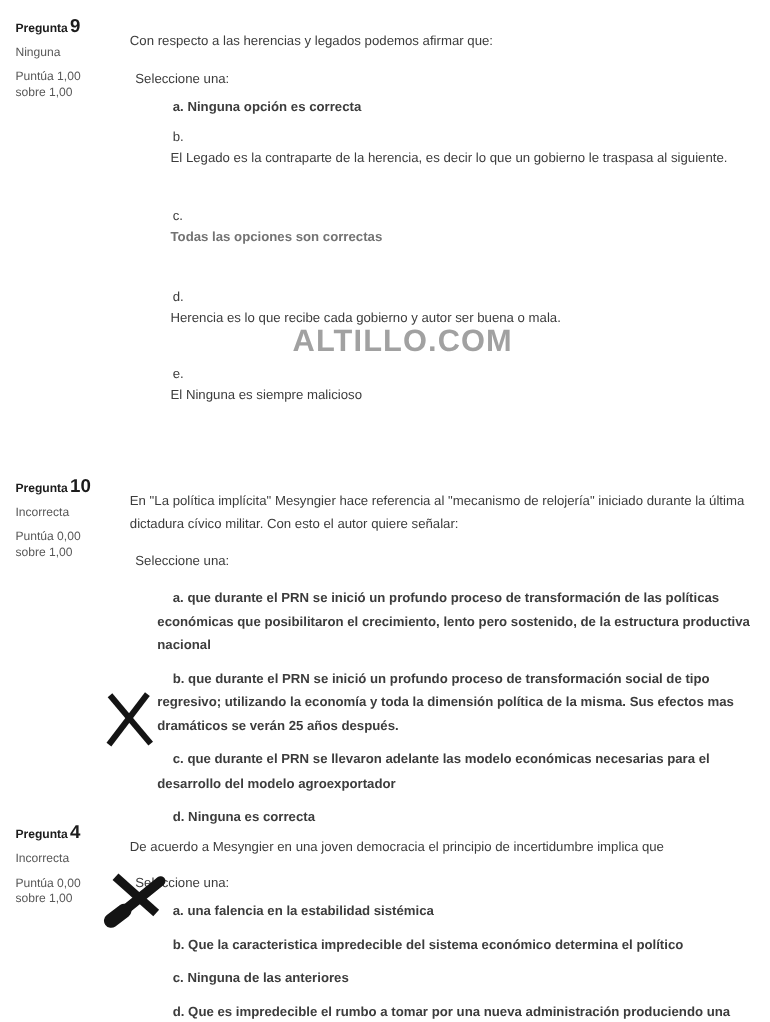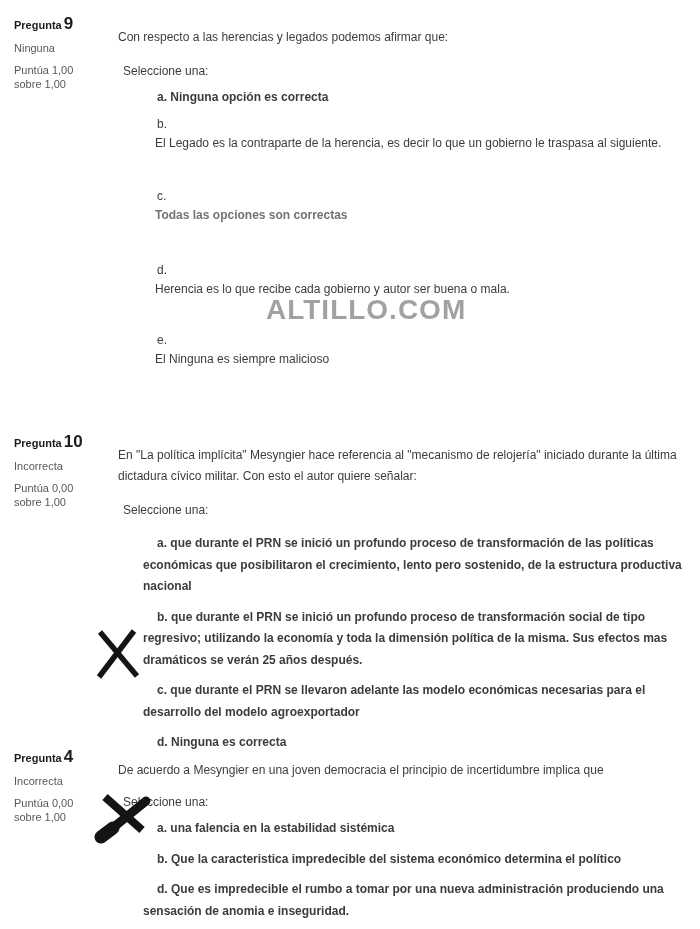--- a/index.html
+++ b/index.html
@@ -124,20 +124,24 @@
     <p class="select">Seleccione una:</p>
     <div class="opt inline" style="margin-top:2px">
       <span>a.</span>
       <span>una falencia en la estabilidad sistémica</span>
     </div>
     <div class="opt inline">
       <span>b.</span>
       <span>Que la caracteristica impredecible del sistema económico determina el político</span>
     </div>
     <div class="opt inline">
+      <span>c.</span>
+      <span>Ninguna de las anteriores</span>
+    </div>
+    <div class="opt inline">
       <span>d.</span>
       <span>Que es impredecible el rumbo a tomar por una nueva administración produciendo una sensación de anomia e inseguridad.</span>
     </div>
   </div>
   <div class="cross cross-q11">
     <svg width="60" height="52" viewBox="0 0 60 52" fill="none">
       <path d="M12 4 L49 37" stroke="#141414" stroke-width="8"></path>
       <path d="M53 8 L11 42" stroke="#141414" stroke-width="9" stroke-linecap="round"></path>
       <path d="M20 35 L8 44" stroke="#141414" stroke-width="13" stroke-linecap="round"></path>
     </svg>

